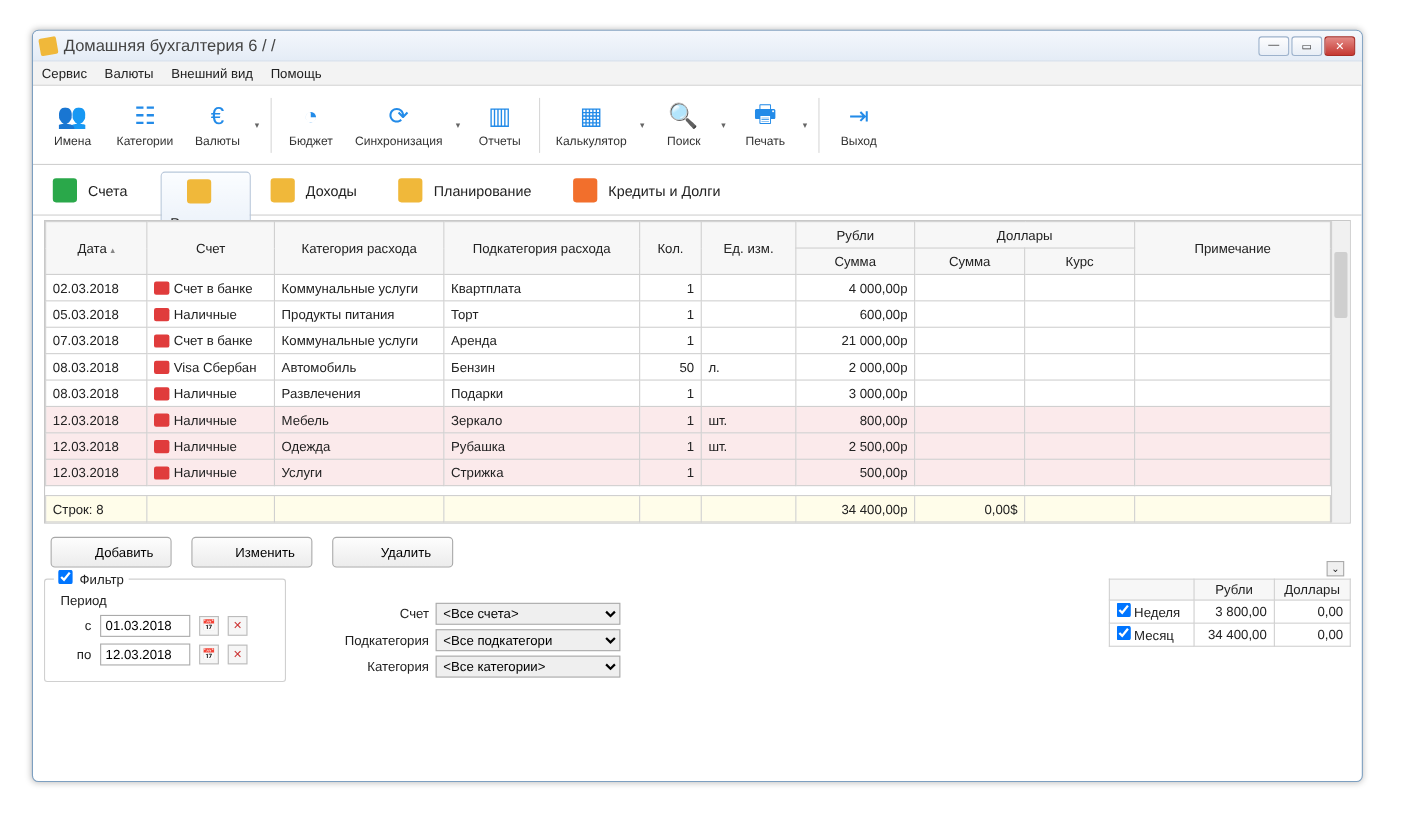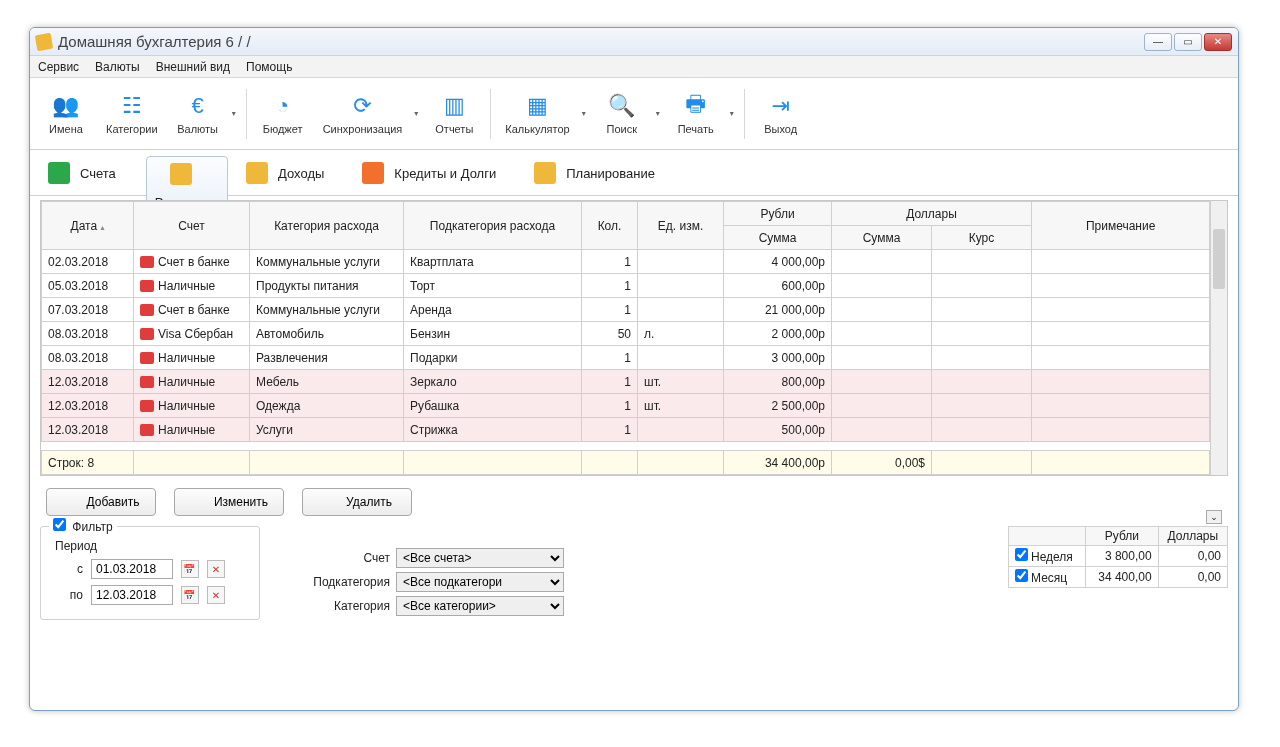--- a/index.html
+++ b/index.html
@@ -280,26 +280,26 @@
       </div>
       <div class="tab active">
         <div class="ticon" style="background: rgb(240, 184, 58);"></div>
         <span>Расходы</span>
       </div>
       <div class="tab">
         <div class="ticon" style="background: rgb(240, 184, 58);"></div>
         <span>Доходы</span>
       </div>
       <div class="tab">
+        <div class="ticon" style="background: rgb(240, 184, 58);"></div>
+        <span>Планирование</span>
+      </div>
+      <div class="tab">
         <div class="ticon" style="background: rgb(242, 111, 44);"></div>
         <span>Кредиты и Долги</span>
-      </div>
-      <div class="tab">
-        <div class="ticon" style="background: rgb(240, 184, 58);"></div>
-        <span>Планирование</span>
       </div>
     </div>
 
   <div class="content">
 
     <div class="table-wrap">
       <table class="grid">
         <thead>
           <tr>
             <th rowspan="2" style="width:92px"><span>Дата</span> <span style="font-size:8px;color:#888">▴</span></th>

